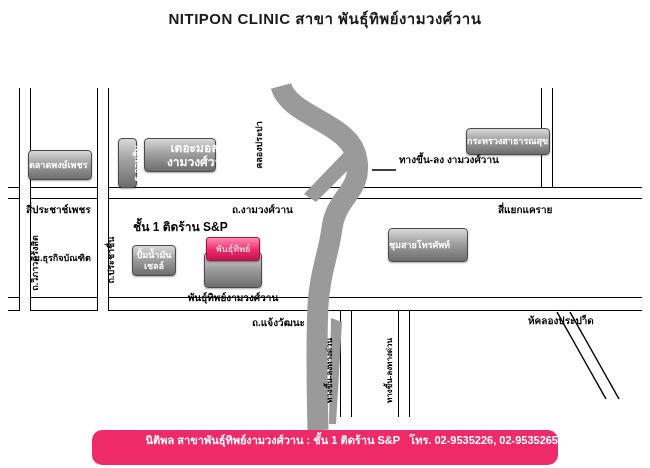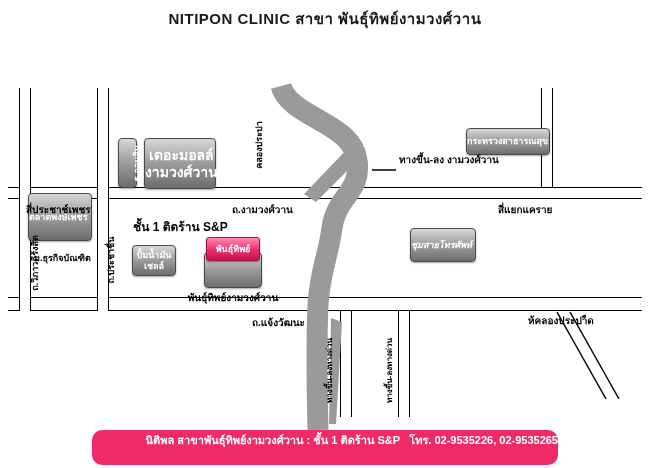--- a/index.html
+++ b/index.html
@@ -30,21 +30,21 @@
   }
   .box .rot { transform:rotate(-90deg); white-space:nowrap; }
   .lbl { position:absolute; color:#000; font-size:10px; font-weight:bold; white-space:nowrap; }
   .lbl.small { font-size:9px; }
   .lbl.big { font-size:12px; }
   .vlabel { position:absolute; display:flex; align-items:center; justify-content:center; }
   .vlabel span { transform:rotate(-90deg); white-space:nowrap; font-size:9px; font-weight:bold; color:#000; }
   .vlabel.tiny span { font-size:8px; }
   .pink-sign {
     position:absolute; display:flex; align-items:center; justify-content:center;
-    color:#fff; font-size:9px; font-weight:bold;
+    color:#fff; font-size:9px; font-weight:normal;
     background:linear-gradient(180deg,#ff8ab5 0%, var(--accent-pink,#EE2A69) 55%, #c2154f 100%);
     border:1px solid #a01243; border-radius:3px; z-index:5;
     box-shadow:0 1px 2px rgba(0,0,0,0.4);
   }
   .caption { position:absolute; color:#000; font-size:10px; font-weight:bold; text-align:center; }
   .footer {
     position:absolute; left:92px; top:430px; width:466px; height:35px;
     background:var(--accent-pink,#EE2A69); border-radius:10px;
     color:#fff; text-align:right; font-size:11px; font-weight:bold;
     line-height:15px; padding-top:3px;
@@ -65,40 +65,40 @@
 
 <svg class="overlay" width="650" height="468" viewBox="0 0 650 468">
   <path class="expressway" stroke-width="21" d="M 281 86 C 290 118 352 122 357 160 C 362 192 336 196 332 228 C 328 258 320 270 318 305 C 316 350 317 390 318 430"></path>
   <polygon class="expressway-fill" points="352,144 362,156 316,202 304,194"></polygon>
   <polygon class="expressway-fill" points="331,318 342,322 336,424 329,424"></polygon>
   <line x1="372" y1="170" x2="396" y2="170" stroke="#000" stroke-width="1.5"></line>
   <line x1="557" y1="312" x2="606" y2="399" stroke="#000" stroke-width="1.5"></line>
   <line x1="570" y1="312" x2="619" y2="399" stroke="#000" stroke-width="1.5"></line>
 </svg>
 
-<div class="box" style="left:28px; top:150px; width:64px; height:48px;margin-top:43px;">
+<div class="box" style="left:28px; top:150px; width:64px; height:30px;">
   <span>ตลาดพงษ์เพชร</span>
 </div>
 
 <div class="box" style="left:118px; top:138px; width:19px; height:50px;">
   <span class="rot">ธ.ออมสิน</span>
 </div>
 
-<div class="box" style="left:144px; top:138px; width:72px; height:51px; font-size:14px;">
+<div class="box" style="left:144px; top:138px; width:72px; height:34px; font-size:12px;padding-left:22px;">
   <div>
     <div>เดอะมอลล์</div>
     <div>งามวงศ์วาน</div>
   </div>
 </div>
 
 <div class="box" style="left:466px; top:128px; width:84px; height:27px;">
   <span>กระทรวงสาธารณสุข</span>
 </div>
 
-<div class="box" style="left:410px; top:228px; width:66px; height:34px;font-style:italic;">
+<div class="box" style="left:388px; top:228px; width:80px; height:34px;">
   <span>ชุมสายโทรศัพท์</span>
 </div>
 
 <div class="box" style="left:132px; top:245px; width:44px; height:31px;">
   <span>ปั้มน้ำมันเชลล์</span>
 </div>
 
 <div class="box" style="left:204px; top:252px; width:58px; height:36px;"></div>
 <div class="pink-sign" style="left:206px; top:237px; width:54px; height:24px;">
   <span>พันธุ์ทิพย์</span>

